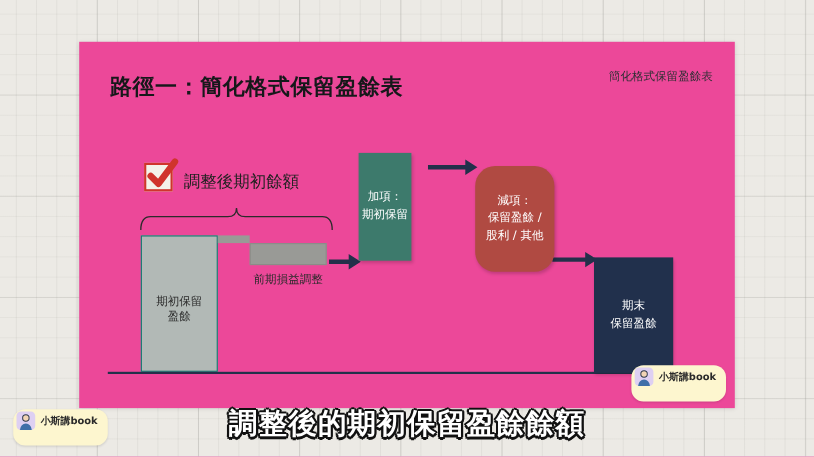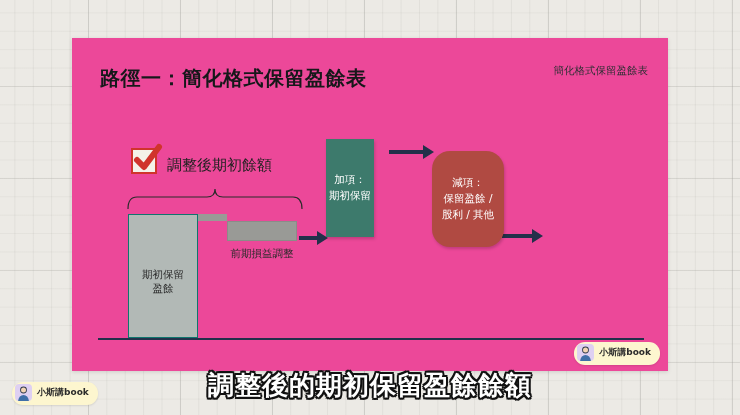--- a/index.html
+++ b/index.html
@@ -89,21 +89,21 @@
     box-shadow:1px 2px 3px rgba(0,0,0,.18);
   }
   #box-add{left:254px;top:101px;width:48px;height:98px;background:#3d7a6c;}
   #box-sub{left:360px;top:113px;width:72px;height:96px;background:#b04a42;border-radius:18px;}
   #box-end{left:468px;top:196px;width:72px;height:105px;background:#21304c;}
   
   .arrow{position:absolute;}
   
   .wm{
     display:flex;align-items:center;gap:5px;
-    background:#fdf6cf;border-radius:11px;padding:2px 9px 4px 3px;
+    background:#fdf6cf;border-radius:11px;padding:2px 9px 14px 3px;
     box-shadow:0 1px 2px rgba(0,0,0,.10);
   }
   .wm-av{
     width:17px;height:17px;border-radius:4px;
     background:#ded0f2;position:relative;overflow:hidden;flex:none;
   }
   .wm-txt{font-size:9px;color:#2a2a2a;white-space:nowrap;font-weight:bold;}
   #wm-slide{position:absolute;right:8px;bottom:6px;}
   #wm-page{position:absolute;left:12px;bottom:10px;}
   
@@ -182,20 +182,26 @@
   </div>
 
   <div class="pbox" id="box-sub">
     <div>
       <span>減項：</span><br>
       <span>保留盈餘 /</span><br>
       <span>股利 / 其他</span>
     </div>
   </div>
 
+  <div class="pbox" id="box-end">
+    <div>
+      <span>期末</span><br>
+      <span>保留盈餘</span>
+    </div>
+  </div>
 
   <div class="wm" id="wm-slide">
     <div class="wm-av">
       <svg width="17" height="17" viewBox="0 0 17 17">
         <circle cx="8.5" cy="6" r="3.4" fill="#2f3a4a"></circle>
         <circle cx="8.5" cy="6" r="2.5" fill="#f2d4b4"></circle>
         <path d="M3 17 Q4 11 8.5 11 Q13 11 14 17 Z" fill="#3f6fa8"></path>
       </svg>
     </div>
     <div class="wm-txt">小斯講book</div>

